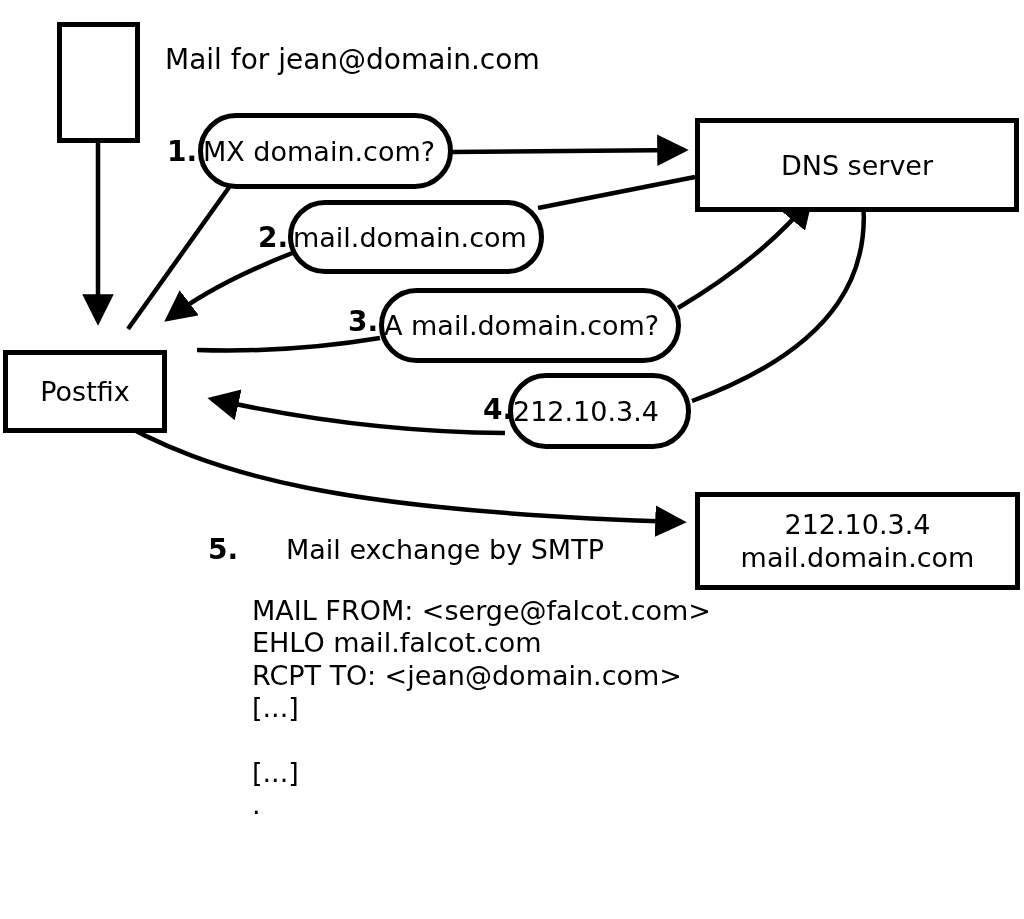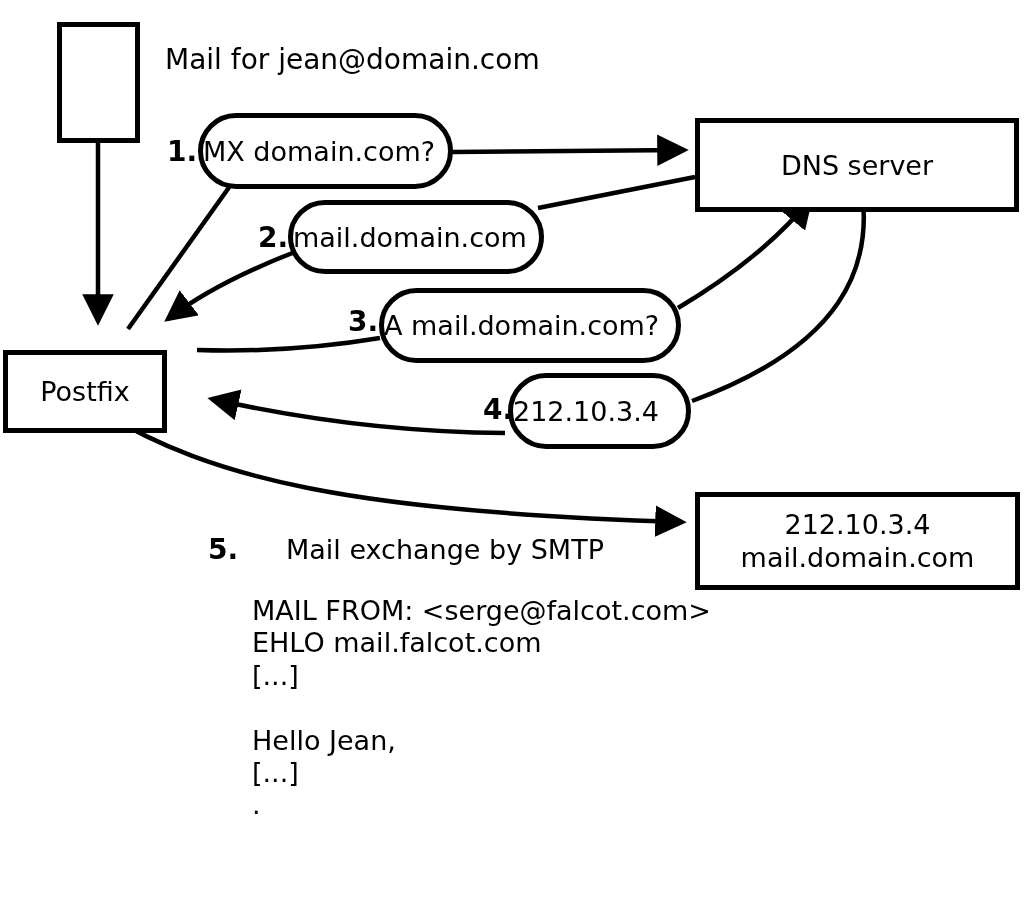--- a/index.html
+++ b/index.html
@@ -150,18 +150,18 @@
 <div class="step-num" id="num-1">1.</div>
 <div class="step-num" id="num-2">2.</div>
 <div class="step-num" id="num-3">3.</div>
 <div class="step-num" id="num-4">4.</div>
 <div class="step-num" id="num-5">5.</div>
 <div class="free-label" id="step5-label">Mail exchange by SMTP</div>
 
 <div id="smtp-transcript">
   <div class="smtp-line">MAIL FROM: &lt;serge@falcot.com&gt;</div>
   <div class="smtp-line">EHLO mail.falcot.com</div>
+  <div class="smtp-line">RCPT TO: &lt;jean@domain.com&gt;</div>
   <div class="smtp-line">[...]</div>
   <div class="smtp-line"></div>
-  <div class="smtp-line">Hello Jean,</div>
   <div class="smtp-line">[...]</div>
   <div class="smtp-line">.</div>
 </div>
 
 </body></html>

